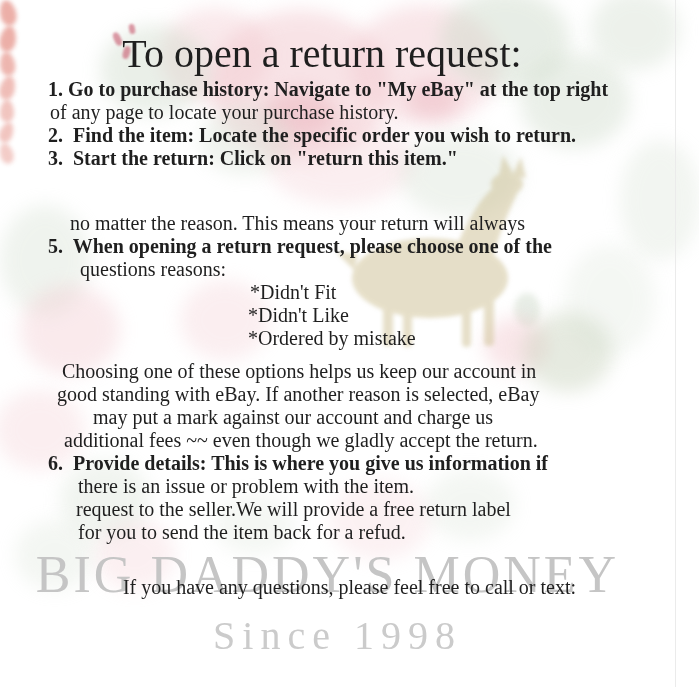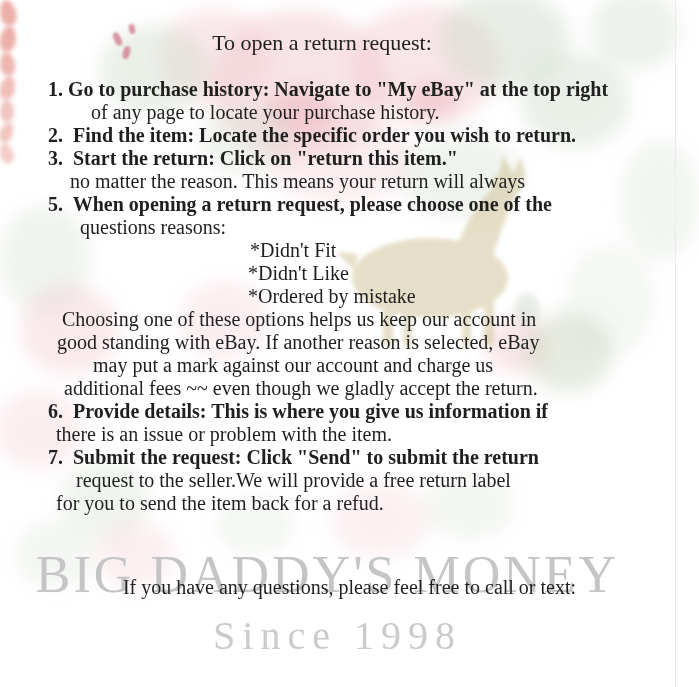--- a/index.html
+++ b/index.html
@@ -32,29 +32,29 @@
   .wm-since{
     position:absolute;left:0;top:612px;width:699px;
     text-align:center;z-index:1;
     font-size:40px;letter-spacing:7px;color:#cbcbcb;
     white-space:pre;transform:translateX(-12px);
   }
   
   .title{
     position:absolute;top:30px;left:0;width:644px;
     text-align:center;z-index:2;
-    font-size:22px;white-space:pre;
+    font-size:40px;white-space:pre;
   }
   .body{position:absolute;top:78px;left:0;width:699px;z-index:2;}
   .ln{height:23px;line-height:23px;font-size:20px;white-space:pre;}
   .i48{padding-left:48px;font-weight:bold;}  .i57{padding-left:57px;}
-  .i62{padding-left:62px;}  .i63{padding-left:93px;}
-  .i64{padding-left:64px;}  .i66{padding-left:91px;}
-  .i70{padding-left:70px;}  .i76{padding-left:76px;}
-  .i78{padding-left:56px;}  .i80{padding-left:80px;}
+  .i62{padding-left:62px;margin-top:10px;}  .i63{padding-left:93px;}
+  .i64{padding-left:64px;}  .i66{padding-left:50px;}
+  .i70{padding-left:70px;margin-top:42px;}  .i76{padding-left:76px;}
+  .i78{padding-left:78px;}  .i80{padding-left:80px;}
   .i248{padding-left:248px;}.i250{padding-left:250px;}
   .footer{position:absolute;top:576px;left:0;width:638px;z-index:2;}
   .fl1{width:699px;text-align:center;}
   .fl2{width:644px;text-align:center;}
 </style>
 </head>
 <body>
 
 <div class="canvas">
 
@@ -139,21 +139,20 @@
     <div class="ln i80">questions reasons:</div>
     <div class="ln i250">*Didn't Fit</div>
     <div class="ln i248">*Didn't Like</div>
     <div class="ln i248">*Ordered by mistake</div>
     <div class="ln i62">Choosing one of these options helps us keep our account in</div>
     <div class="ln i57">good standing with eBay. If another reason is selected, eBay</div>
     <div class="ln i63">may put a mark against our account and charge us</div>
     <div class="ln i64">additional fees ~~ even though we gladly accept the return.</div>
     <div class="ln i48">6.  Provide details: This is where you give us information if</div>
     <div class="ln i78">there is an issue or problem with the item.</div>
-    <div class="ln i48">7.  Submit the request: Click "Send" to submit the return</div>
     <div class="ln i76">request to the seller.We will provide a free return label</div>
     <div class="ln i78">for you to send the item back for a refud.</div>
   </div>
 
   <div class="footer">
     <div class="ln fl1">If you have any questions, please feel free to call or text:</div>
   </div>
 
 </div>
 

